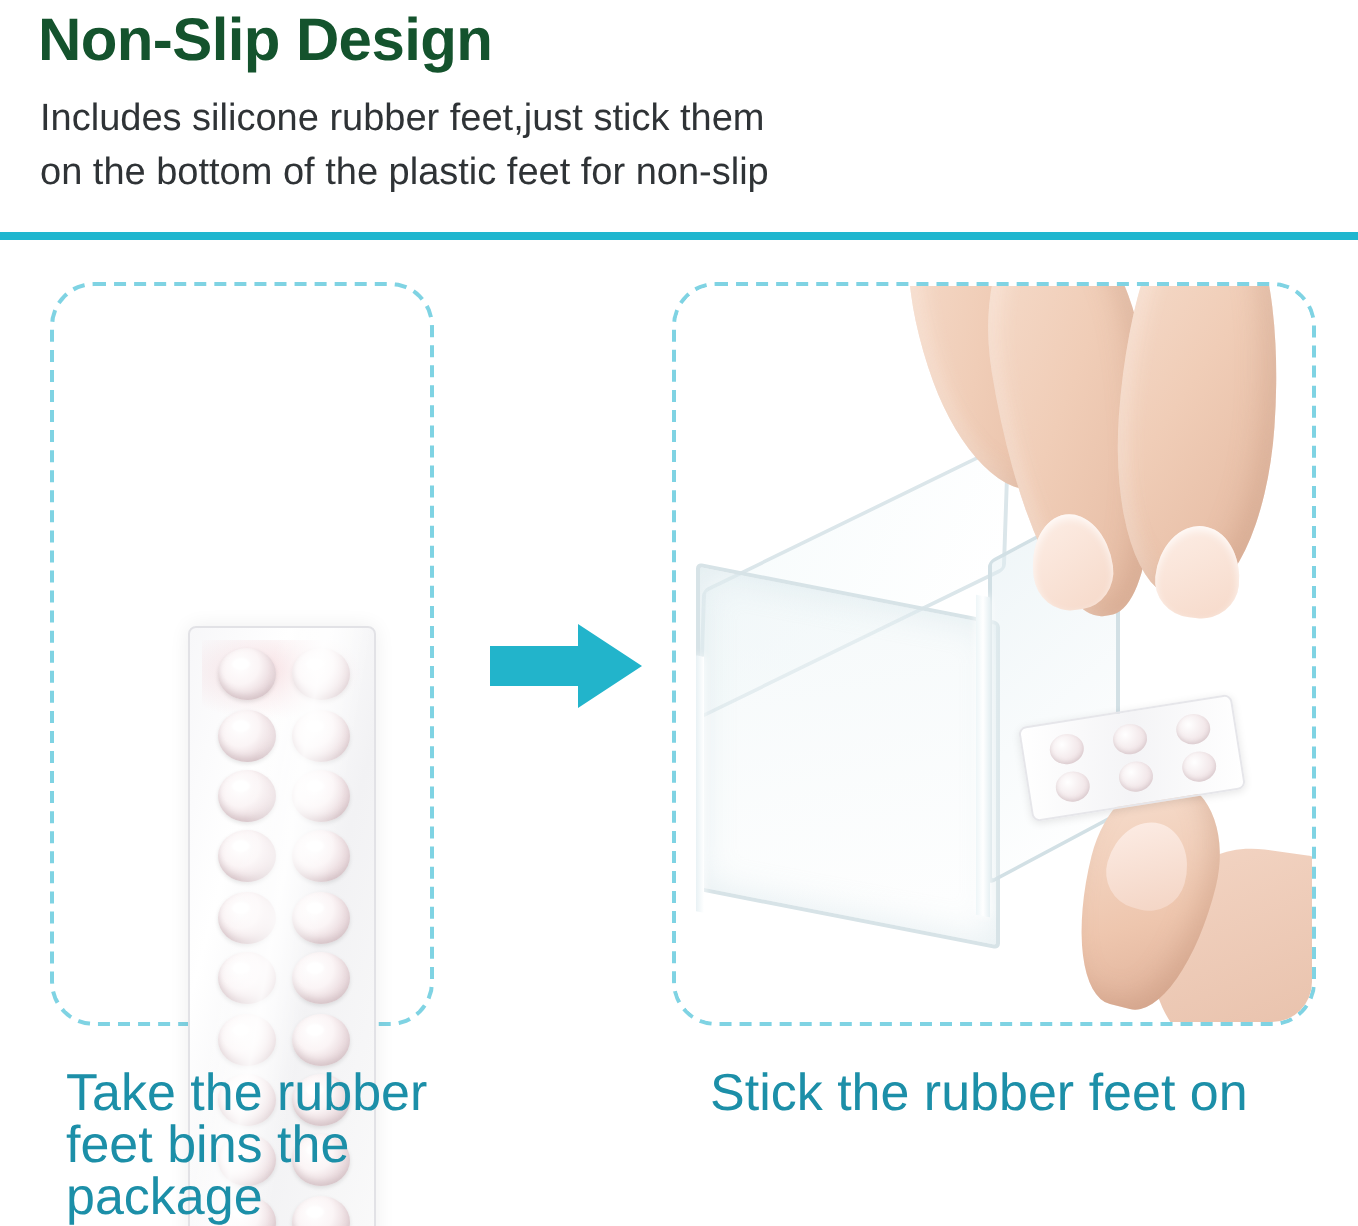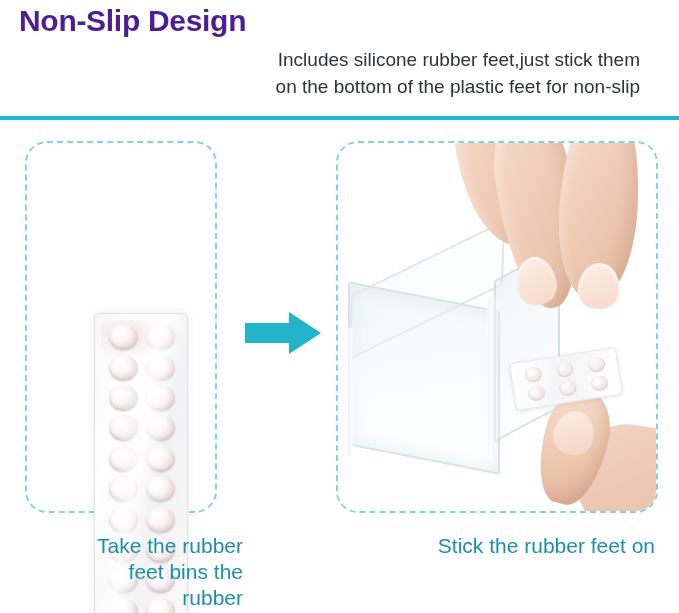--- a/index.html
+++ b/index.html
@@ -29,21 +29,21 @@
     width: 679px;
     height: 120px;
     background: #ffffff;
   }
   .header-title {
     position: absolute;
     left: 19px;
     top: 4px;
     font-size: 30px;
     font-weight: bold;
-    color: #4c1d95;
+    color: #14532d;
     letter-spacing: -0.3px;
     white-space: nowrap;
   }
   .header-sub {
     position: absolute;
     left: 20px;
     top: 46px;
     font-size: 19px;
     color: #2f3336;
     line-height: 27px;
@@ -84,21 +84,21 @@
     position: absolute;
     left: 243px;
     top: 310px;
     width: 80px;
     height: 46px;
   }
 
   
   .caption {
     position: absolute;
-    font-size: 21px;
+    font-size: 26px;
     color: #1c8fa8;
     line-height: 26px;
   }
   .caption-left {
     left: 33px;
     top: 533px;
     width: 210px;
   }
   .caption-right {
     left: 355px;
@@ -326,21 +326,21 @@
     justify-items: center;
   }
   .mini-foot {
     width: 17px;
     height: 15px;
     border-radius: 50%;
     background: radial-gradient(circle at 38% 33%, #ffffff, #f2e7e9 60%, #e6d6da);
     box-shadow: inset 0 -1px 2px rgba(190,170,175,0.45);
   }
 
-  .caption-line { display: block; text-align: right; }
+  .caption-line { display: block; }
 </style>
 </head>
 <body>
 
 <div class="page">
 
   <div class="header">
     <div class="header-title">Non-Slip Design</div>
     <div class="header-sub">
       <span class="caption-line">Includes silicone rubber feet,just stick them</span>
@@ -419,20 +419,20 @@
           <div class="mini-foot"></div>
           <div class="mini-foot"></div>
         </div>
       </div>
     </div>
   </div>
 
   <div class="caption caption-left">
     <span class="caption-line">Take the rubber</span>
     <span class="caption-line">feet bins the</span>
-    <span class="caption-line">rubber</span>
+    <span class="caption-line">package</span>
   </div>
 
   <div class="caption caption-right">
     <span class="caption-line">Stick the rubber feet on</span>
   </div>
 
 </div>
 
 </body></html>

